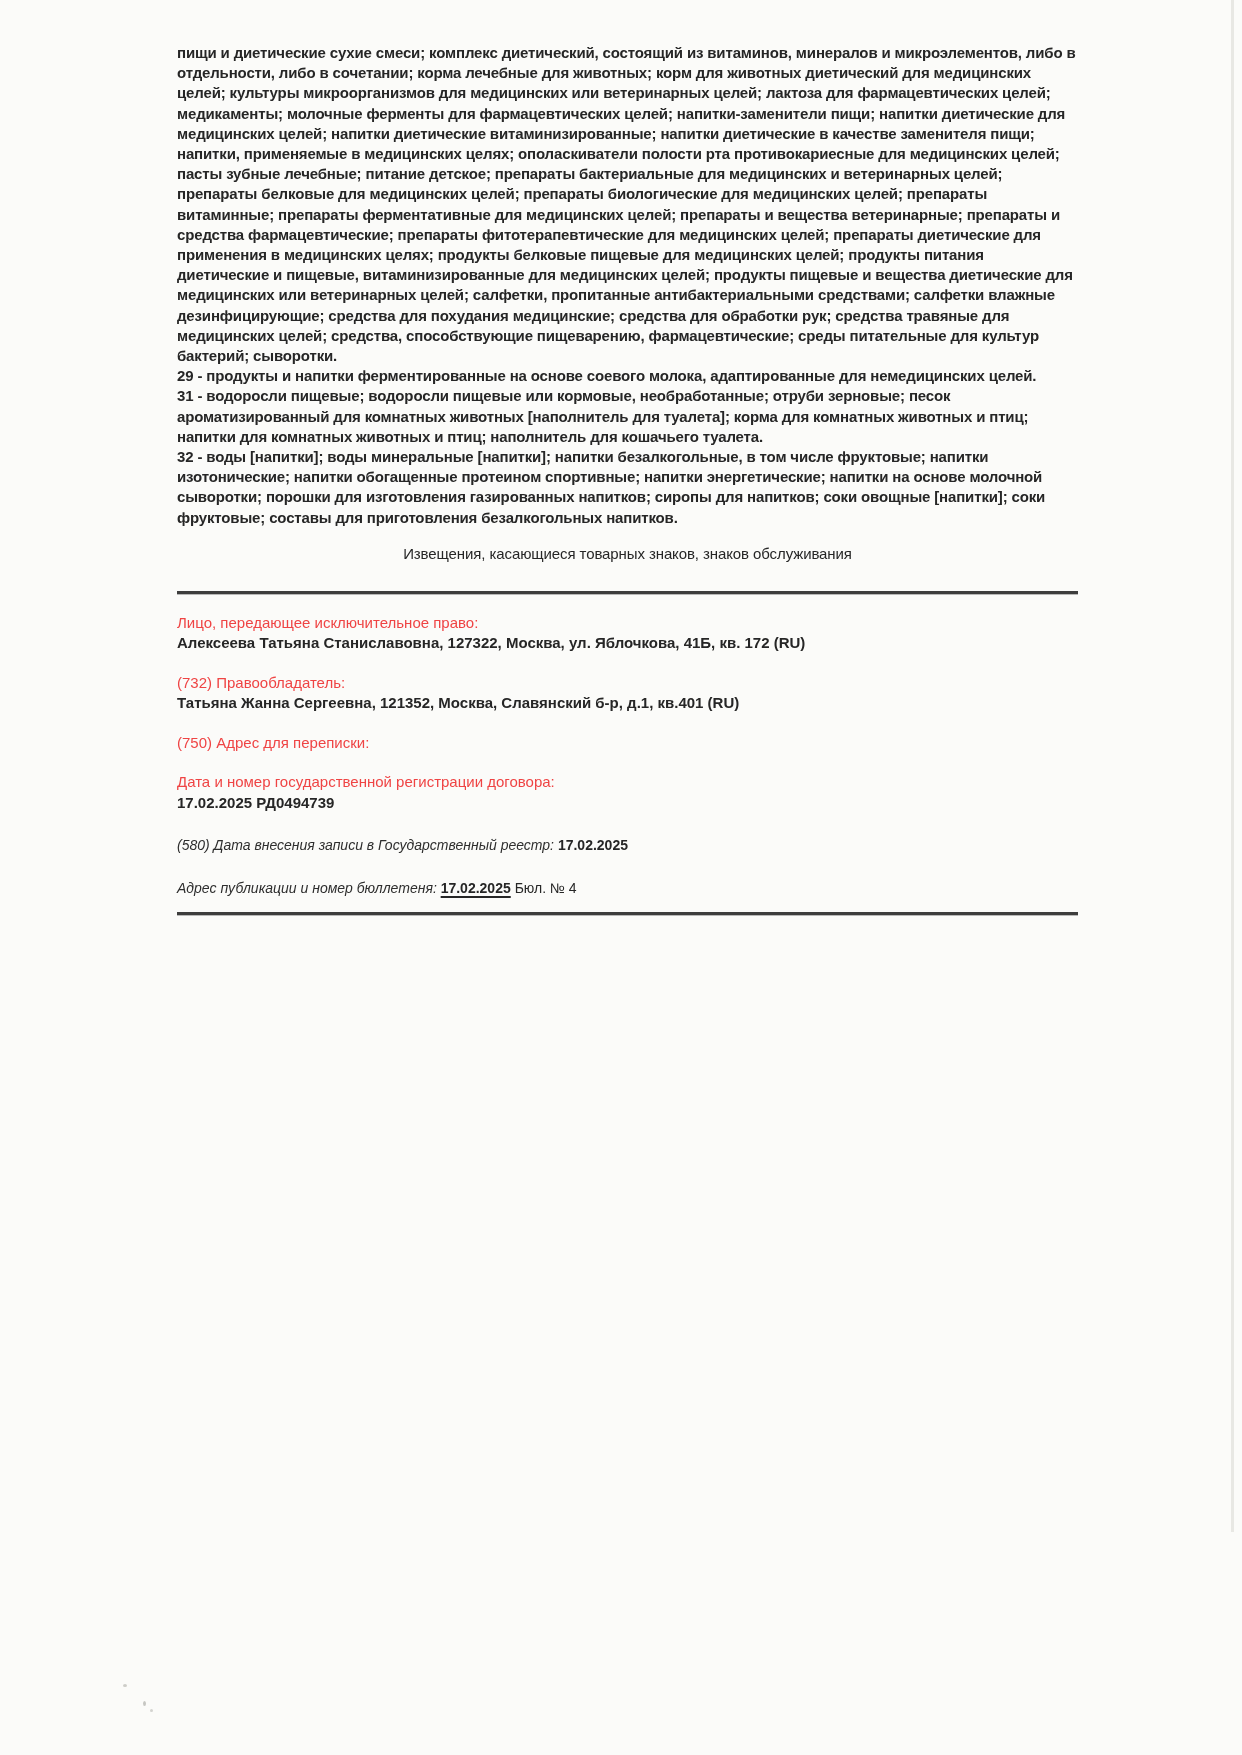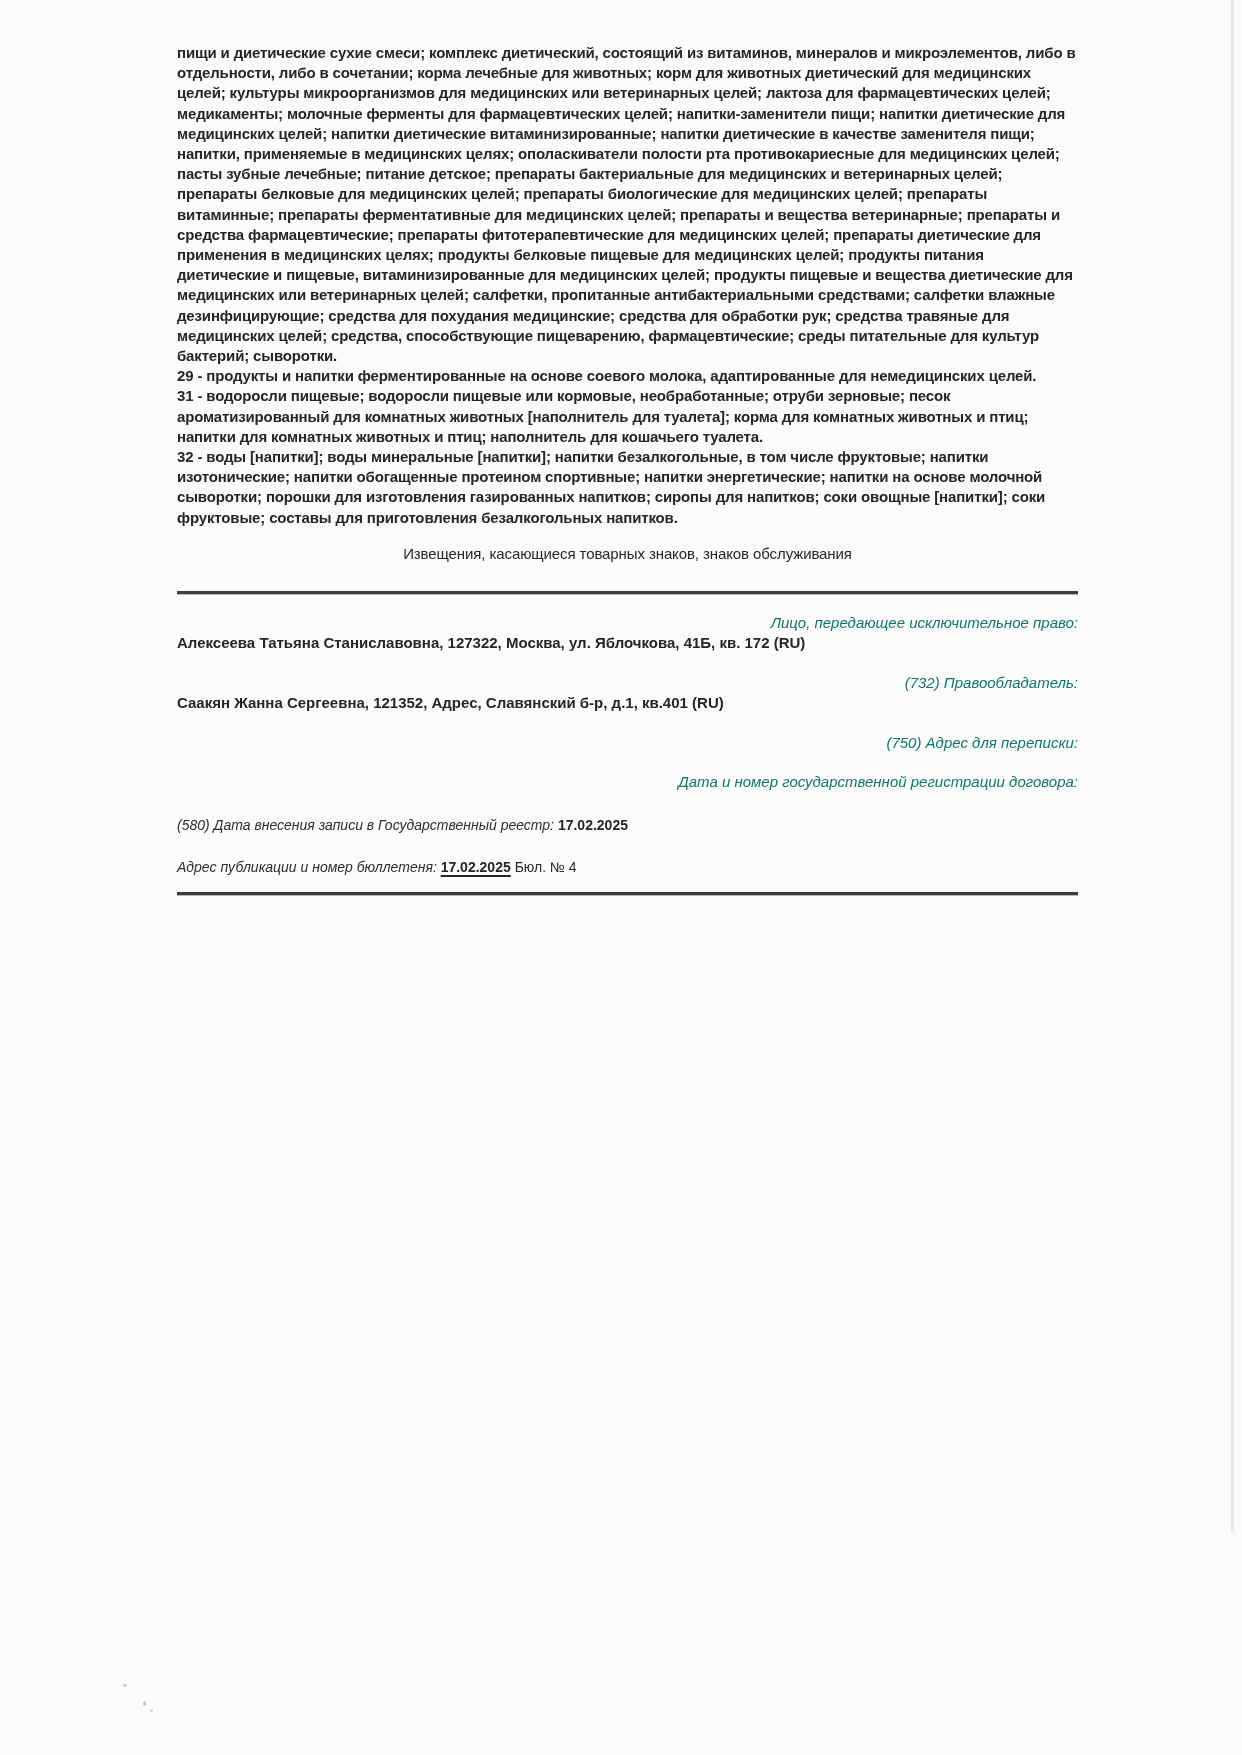--- a/index.html
+++ b/index.html
@@ -51,21 +51,21 @@
     margin: 31px 0 0 0;
     font-size: 15px;
     font-weight: 700;
     line-height: 21px;
     letter-spacing: -0.1px;
     color: #262626;
   }
   
   .field { margin-top: 19px; font-size: 15px; line-height: 20.5px; }
   .field:first-of-type { margin-top: 22px; }
-  .field .label { font-style: italic; color: #0f766e; text-align: right; }
+  .field .label { color: #ef4444; }
   .field .value { font-weight: 700; color: #262626; }
   .inline-field { margin-top: 22px; font-size: 14px; line-height: 20.5px; }
   .inline-field .label { font-style: italic; color: #2e2e2e; }
   .inline-field .value { font-weight: 700; color: #262626; }
   .inline-field .value.underlined {
     text-decoration: underline;
     text-decoration-thickness: 2px;
     text-underline-offset: 3px;
   }
   .inline-field .suffix { font-weight: 400; color: #262626; }
@@ -97,29 +97,30 @@
     <div class="rule rule-top"></div>
 
 
     <div class="field">
       <div class="label">Лицо, передающее исключительное право:</div>
       <div class="value">Алексеева Татьяна Станиславовна, 127322, Москва, ул. Яблочкова, 41Б, кв. 172 (RU)</div>
     </div>
 
     <div class="field">
       <div class="label">(732) Правообладатель:</div>
-      <div class="value">Саакян Жанна Сергеевна, 121352, Адрес, Славянский б-р, д.1, кв.401 (RU)</div>
+      <div class="value">Татьяна Жанна Сергеевна, 121352, Москва, Славянский б-р, д.1, кв.401 (RU)</div>
     </div>
 
     <div class="field">
       <div class="label">(750) Адрес для переписки:</div>
     </div>
 
     <div class="field">
       <div class="label">Дата и номер государственной регистрации договора:</div>
+      <div class="value">17.02.2025 РД0494739</div>
     </div>
 
     <div class="inline-field">
       <span class="label">(580) Дата внесения записи в Государственный реестр:</span>
       <span class="value">17.02.2025</span>
     </div>
 
     <div class="inline-field">
       <span class="label">Адрес публикации и номер бюллетеня:</span>
       <span class="value underlined">17.02.2025</span>

